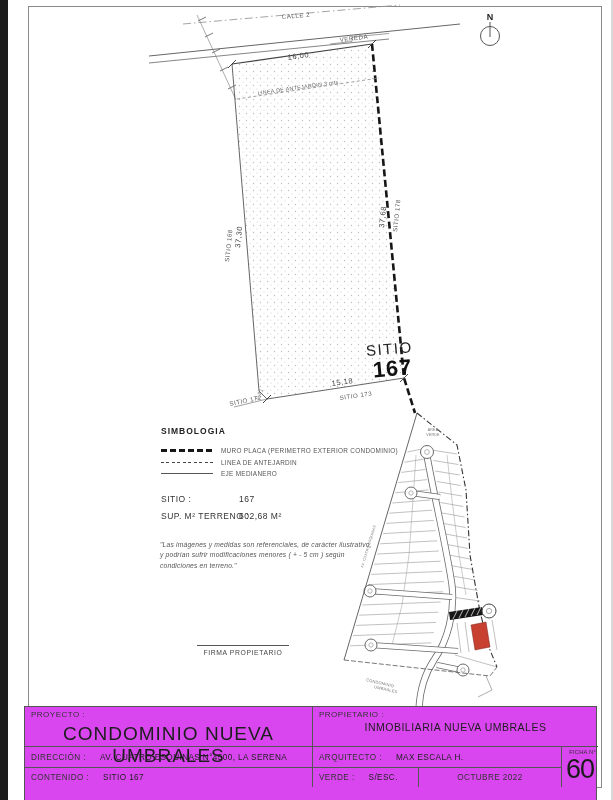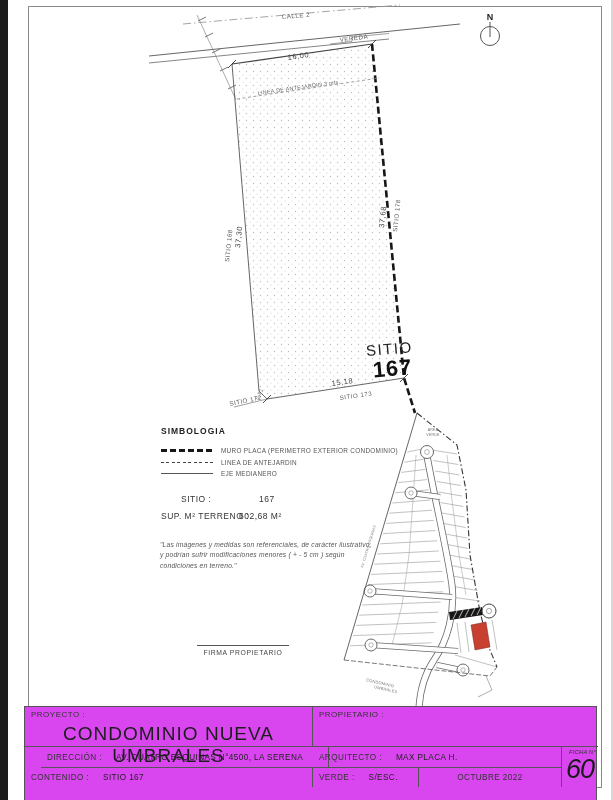--- a/index.html
+++ b/index.html
@@ -33,30 +33,30 @@
               line-height:1.55;letter-spacing:.2px;}
   #firma{left:197px;top:645px;width:92px;border-top:1px solid #555;text-align:center;
          font-size:6.8px;color:#444;letter-spacing:.6px;padding-top:3px;}
   
   #tblock{position:absolute;left:24px;top:706px;width:573px;height:96px;border:1px solid #555;
           box-sizing:border-box;background:#d946ef;}
   .tb-cell{position:absolute;box-sizing:border-box;border-right:1px solid #555;border-bottom:1px solid #555;}
   .tb-lab{font-size:8px;color:#333;letter-spacing:.5px;padding:3px 0 0 6px;}
   #tb-proyecto{left:0;top:0;width:288px;height:40px;}
   #tb-proyecto-val{text-align:center;font-size:19px;letter-spacing:1px;color:#1d1d1d;margin-top:4px;}
-  #tb-direccion{left:0;top:40px;width:288px;height:21px;margin-left:16px;}
+  #tb-direccion{left:0;top:40px;width:288px;height:21px;}
   #tb-contenido{left:0;top:61px;width:288px;height:19px;border-bottom:none;}
   .tb-inline{display:flex;align-items:center;height:100%;padding-left:6px;font-size:8.2px;color:#333;letter-spacing:.4px;}
   .tb-inline .v{margin-left:14px;color:#222;}
   #tb-propietario{left:288px;top:0;width:285px;height:40px;border-right:none;}
   #tb-prop-val{text-align:center;font-size:10.5px;color:#1d1d1d;letter-spacing:.5px;line-height:1.35;margin-top:1px;}
   #tb-arquitecto{left:288px;top:40px;width:249px;height:21px;}
   #tb-escala{left:288px;top:61px;width:106px;height:19px;border-bottom:none;}
   #tb-fecha{left:394px;top:61px;width:143px;height:19px;border-bottom:none;justify-content:center;padding-left:0;}
-  #tb-ficha{left:537px;top:40px;width:36px;height:40px;border-right:none;border-bottom:none;text-align:right;font-style:italic;}
+  #tb-ficha{left:537px;top:40px;width:36px;height:40px;border-right:none;border-bottom:none;text-align:right;}
   #tb-ficha-lab{font-size:5.8px;color:#333;padding:2px 2px 0 0;letter-spacing:.2px;}
   #tb-ficha-val{font-size:27px;color:#1a1a1a;text-align:center;line-height:1;margin-top:1px;letter-spacing:-1px;}
 </style>
 </head>
 <body>
 
 <div id="page">
   <div id="edge-left"></div>
   <div id="edge-right"></div>
   <div id="frame"></div>
@@ -235,21 +235,21 @@
   </div>
   <div class="leg-row" style="top:457px;">
     <div class="leg-swatch sw-ante"></div>
     <div class="leg-label">LINEA DE ANTEJARDIN</div>
   </div>
   <div class="leg-row" style="top:468px;">
     <div class="leg-swatch sw-eje"></div>
     <div class="leg-label">EJE MEDIANERO</div>
   </div>
 
-  <div class="info-row" style="top:494px;margin-left:20px;">
+  <div class="info-row" style="top:494px;">
     <span>SITIO :</span>
     <span class="info-val">167</span>
   </div>
   <div class="info-row" style="top:511px;">
     <span>SUP. M² TERRENO :</span>
     <span class="info-val">602,68 M²</span>
   </div>
 
   <div id="disclaimer" class="blk">"Las imágenes y medidas son referenciales, de carácter ilustrativo, y podrían sufrir modificaciones menores ( + - 5 cm ) según condiciones en terreno."</div>
 
@@ -268,26 +268,27 @@
     </div>
     <div id="tb-contenido" class="tb-cell">
       <div class="tb-inline">
         <span>CONTENIDO :</span>
         <span class="v">SITIO 167</span>
       </div>
     </div>
     <div id="tb-propietario" class="tb-cell">
       <div class="tb-lab">PROPIETARIO :</div>
       <div id="tb-prop-val">
+        <div>INMOBILIARIA NUEVA UMBRALES</div>
       </div>
     </div>
     <div id="tb-arquitecto" class="tb-cell">
       <div class="tb-inline">
         <span>ARQUITECTO :</span>
-        <span class="v">MAX PLACA H.</span>
+        <span class="v">MAX ESCALA H.</span>
       </div>
     </div>
     <div id="tb-escala" class="tb-cell">
       <div class="tb-inline">
         <span>VERDE :</span>
         <span class="v">S/ESC.</span>
       </div>
     </div>
     <div id="tb-fecha" class="tb-cell tb-inline">
       <span>OCTUBRE 2022</span>

